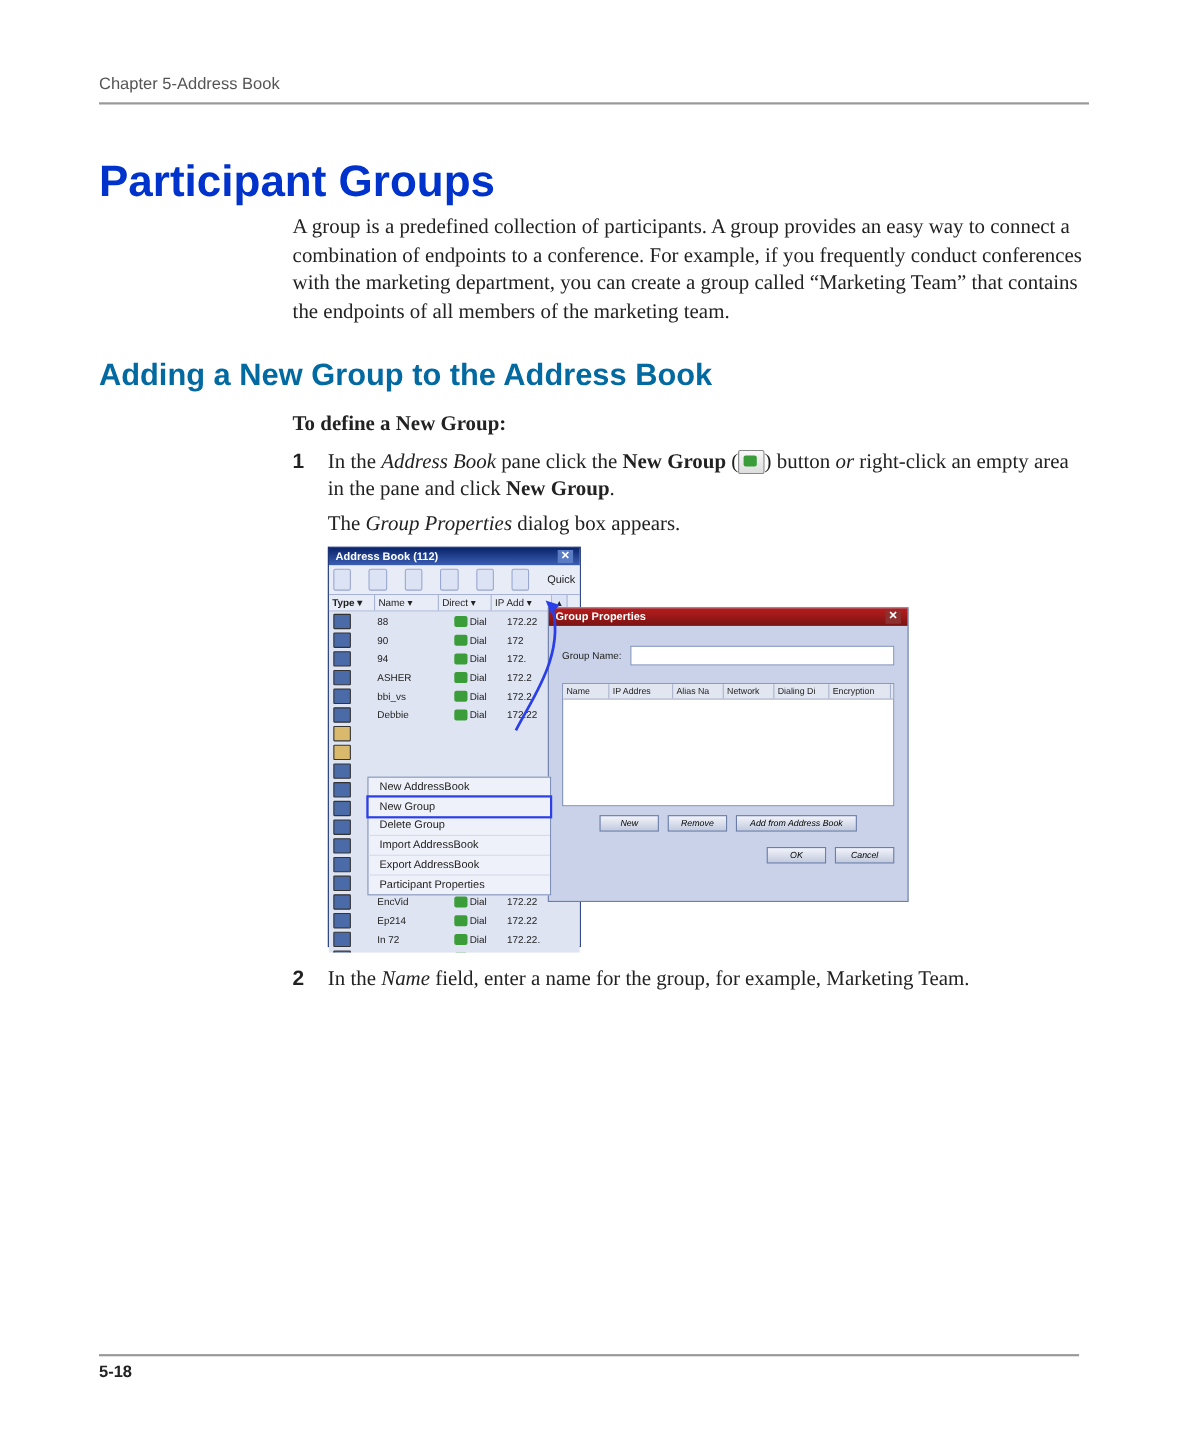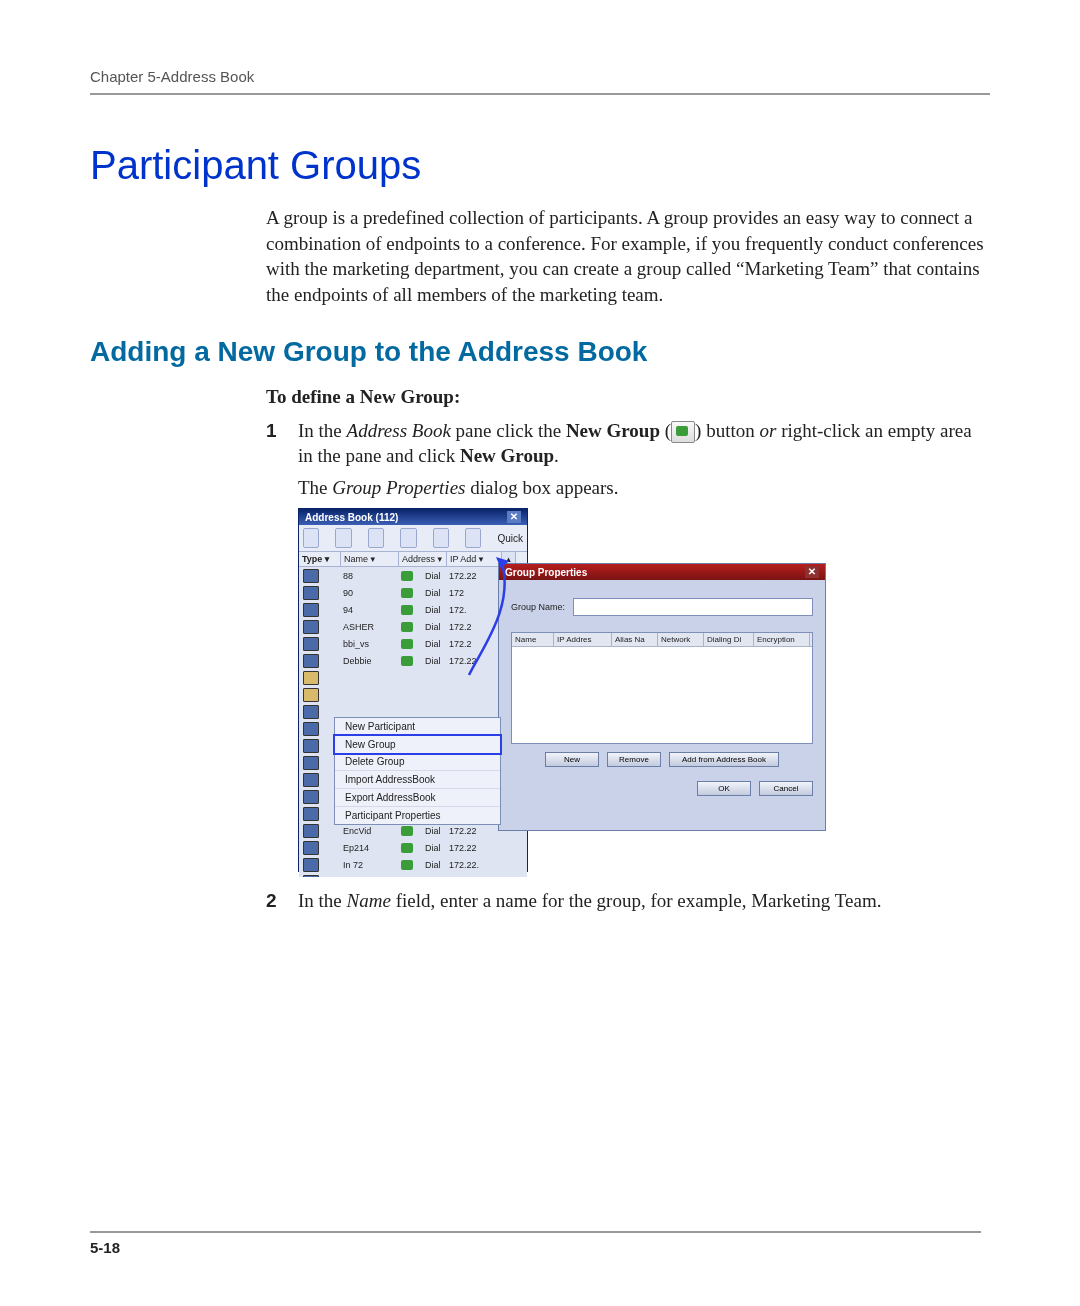--- a/index.html
+++ b/index.html
@@ -21,24 +21,24 @@
     font-size: 15px;
     color: #555;
     margin-bottom: 8px;
   }
   .rule {
     border-top: 2px solid #999;
     margin-bottom: 48px;
   }
   .h1 {
     font-family: Arial, Helvetica, sans-serif;
-    font-weight: normal;
+    font-weight: bold;
     font-size: 40px;
     color: #0033cc;
-    margin-bottom: 17px;
+    margin-bottom: 6px;
   }
   .para {
     margin-left: 176px;
     font-size: 19px;
     line-height: 1.35;
     margin-bottom: 28px;
   }
   .h2 {
     font-family: Arial, Helvetica, sans-serif;
     font-weight: bold;
@@ -178,21 +178,21 @@
     padding-left:4px; box-sizing:border-box;
   }
   .ab-row .ico span {
     width: 14px; height: 12px;
     background: #4a6aa8;
     border: 1px solid #333;
     border-radius: 1px;
     display: inline-block;
   }
   .ab-row .nm { width: 58px; padding-left:2px; }
-  .ab-row .dr { width: 48px; display:flex; align-items:flex-end; gap:12px;}
+  .ab-row .dr { width: 48px; display:flex; align-items:flex-end; gap:2px;margin-left:12px;}
   .ab-row .dr .aicon{ width:12px;height:10px;background:#3a9d3a;border-radius:2px;display:inline-block;}
   .ab-row .ip { width: 55px; }
 
   .context-menu {
     position: absolute;
     left: 35px; top: 150px;
     width: 165px;
     background: #eef1f9;
     border: 1px solid #7e8fb8;
     font-size: 10px;
@@ -282,20 +282,21 @@
   .gp-thead .c6{width:56px;}
   .gp-buttons {
     display:flex; justify-content:center; gap:8px;
   }
   .gp-buttons button, .gp-footer button {
     font-size:8px;
     background:linear-gradient(#f2f4fa,#c2cade);
     border:1px solid #6b7ea8;
     padding:2px 8px;
     min-width:54px;
+    font-style:italic;
   }
   .gp-footer {
     display:flex; justify-content:flex-end; gap:8px;
     padding:6px 12px;
   }
 
   .page-footer {
     position: absolute;
     bottom: 50px;
     left: 90px;
@@ -345,21 +346,21 @@
         <div class="tbtn"></div>
         <div class="tbtn"></div>
         <div class="tbtn"></div>
         <div class="tbtn"></div>
         <div class="tbtn"></div>
         <span class="quick">Quick</span>
       </div>
       <div class="ab-header">
         <div class="col-type"><span>Type</span> ▾</div>
         <div class="col-name"><span>Name</span> ▾</div>
-        <div class="col-dir"><span>Address</span> ▾</div>
+        <div class="col-dir"><span>Direct</span> ▾</div>
         <div class="col-ip"><span>IP Add</span> ▾</div>
         <div class="col-scroll">▴</div>
       </div>
       <div class="ab-rows">
         <div class="ab-row">
             <div class="ico">
               <span></span>
             </div>
             <div class="nm">88</div>
             <div class="dr">
@@ -540,21 +541,21 @@
             </div>
             <div class="nm">Ipower</div>
             <div class="dr">
               <span class="aicon"></span>
               <span>Dial</span>
             </div>
             <div class="ip">172.22.</div>
           </div>
 
         <div class="context-menu">
-          <div class="m-item">New Participant</div>
+          <div class="m-item">New AddressBook</div>
           <div class="m-item m-highlight">New Group</div>
           <div class="m-item">Delete Group</div>
           <div class="m-item">Import AddressBook</div>
           <div class="m-item">Export AddressBook</div>
           <div class="m-item">Participant Properties</div>
         </div>
       </div>
     </div>
 
     <svg class="arrow-path" width="60" height="130">

